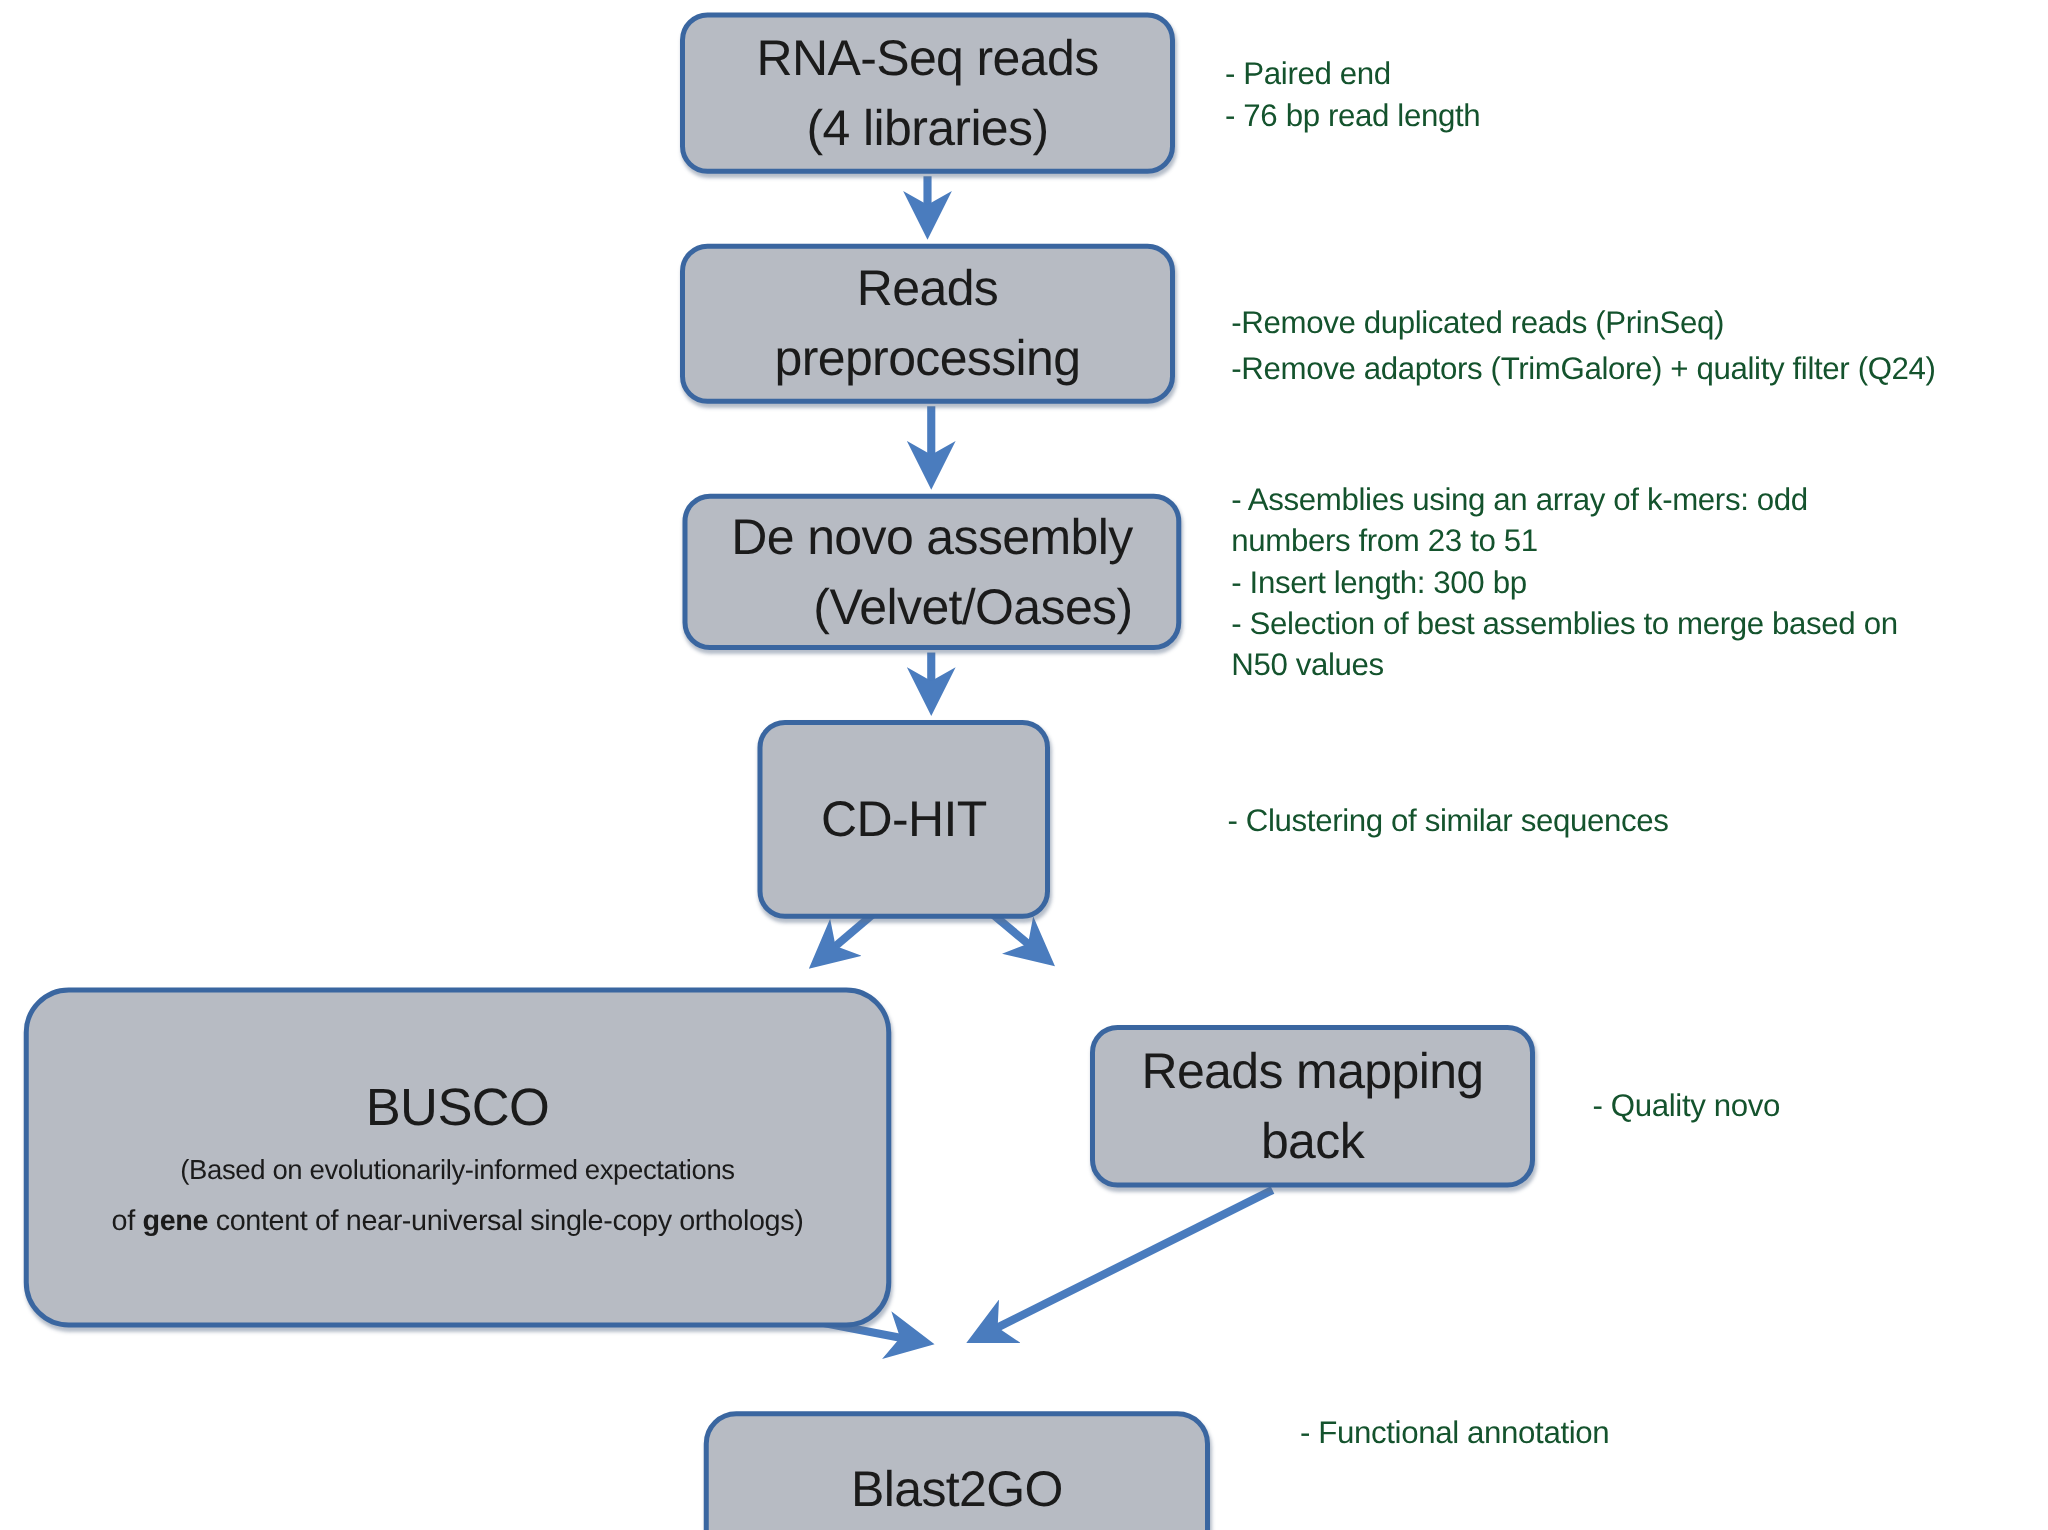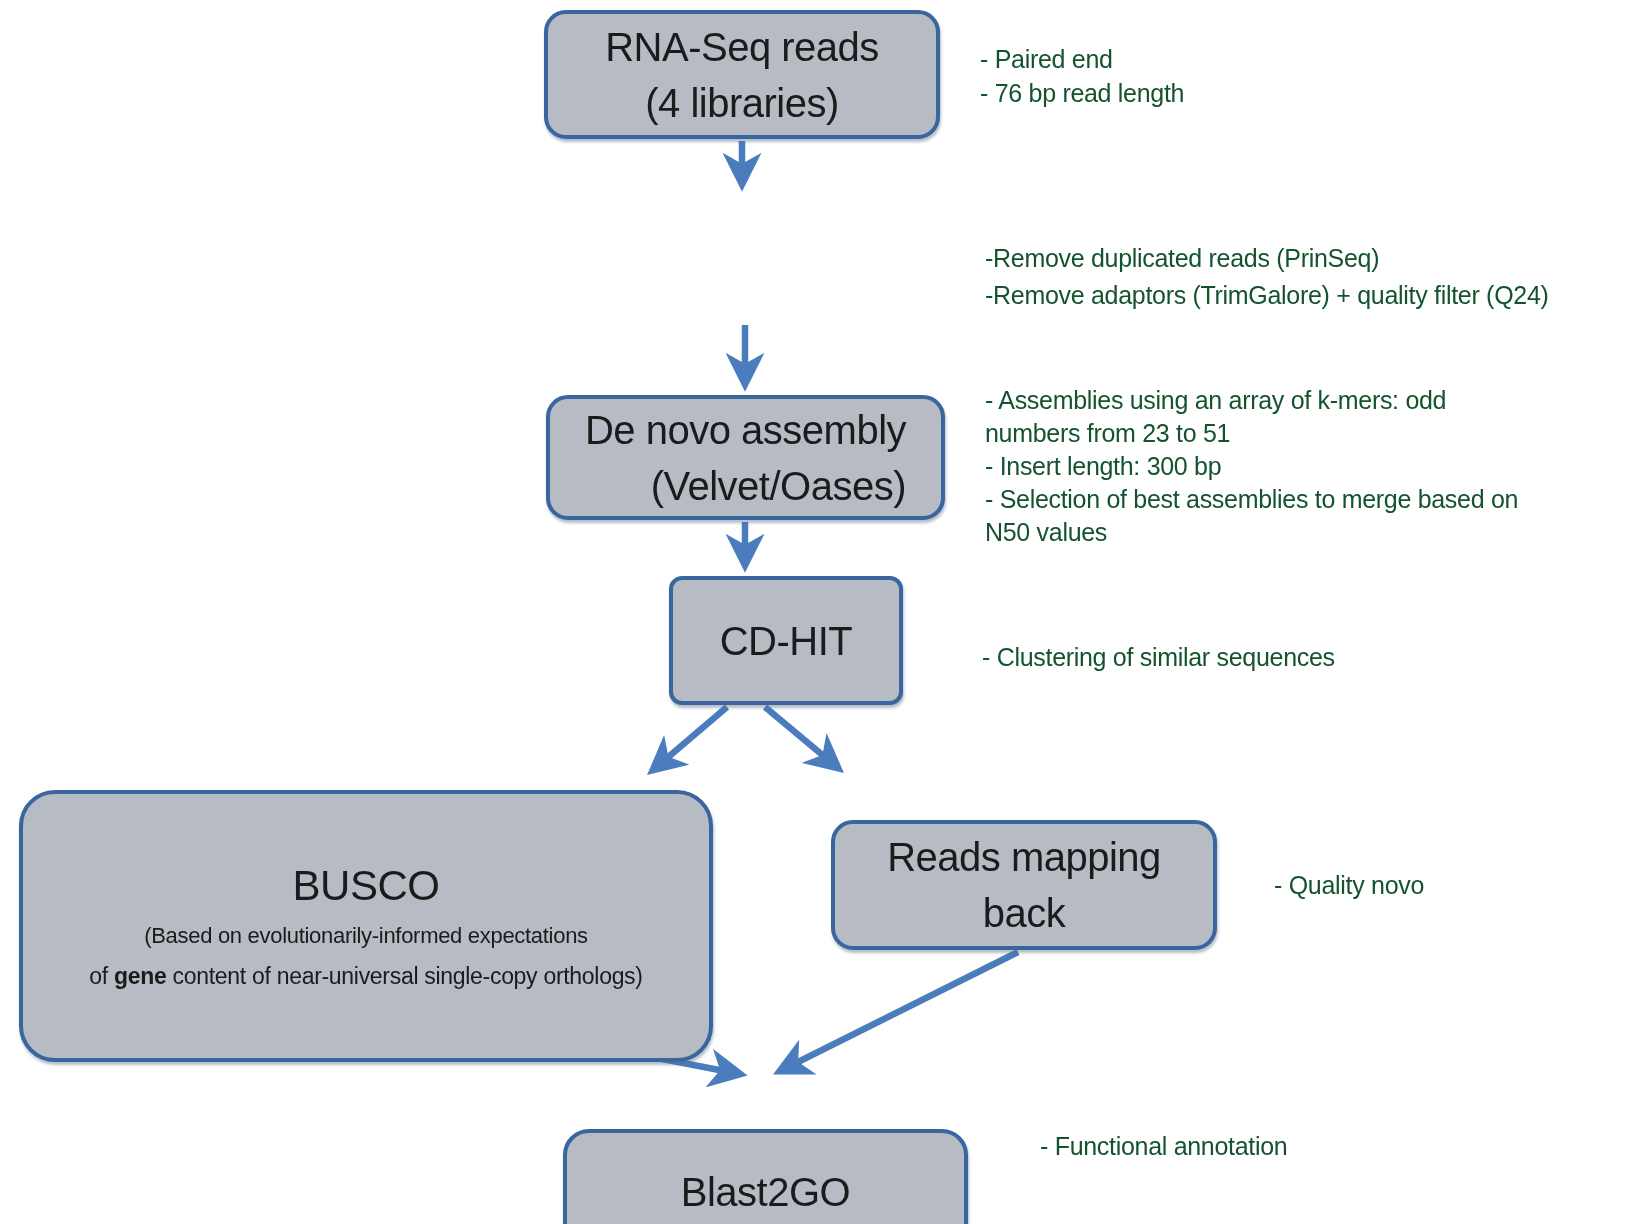--- a/index.html
+++ b/index.html
@@ -44,23 +44,23 @@
   }
   .node-label {
     font-size: 40px;
     line-height: 56px;
     white-space: pre-line;
     letter-spacing: -0.5px;
   }
   #node-rnaseq        { left: 544px; top: 10px;   width: 396px; height: 129px; }
   #node-preprocessing { left: 544px; top: 195px;  width: 396px; height: 128px; }
   #node-assembly      { left: 546px; top: 395px;  width: 399px; height: 125px; text-align: right; }
-  #node-cdhit         { left: 669px; top: 576px;  width: 234px; height: 129px; border-radius: 13px; }
+  #node-cdhit         { left: 606px; top: 576px;  width: 234px; height: 159px; }
   #node-busco         { left: 19px;  top: 790px;  width: 694px; height: 272px; border-radius: 36px; }
-  #node-mapping       { left: 831px; top: 820px;  width: 386px; height: 130px; align-items: center; }
+  #node-mapping       { left: 872px; top: 820px;  width: 356px; height: 130px; align-items: center; }
   #node-blast2go      { left: 563px; top: 1129px; width: 405px; height: 126px; border-radius: 26px; }
 
   .busco-title {
     font-size: 42px;
     line-height: 46px;
     margin-bottom: 14px;
     letter-spacing: -0.5px;
   }
   .busco-sub1 {
     font-size: 22px;
@@ -108,20 +108,24 @@
     <line x1="765" y1="707" x2="838" y2="768" marker-end="url(#stealth)"></line>
     <line x1="398" y1="1008" x2="740" y2="1074" marker-end="url(#stealth)"></line>
     <line x1="1018" y1="952" x2="780" y2="1071" marker-end="url(#stealth)"></line>
   </svg>
 
   <div class="node" id="node-rnaseq">
     <div class="node-label">RNA-Seq reads
 (4 libraries)</div>
   </div>
 
+  <div class="node" id="node-preprocessing">
+    <div class="node-label">Reads
+preprocessing</div>
+  </div>
 
   <div class="node" id="node-assembly">
     <div class="node-label">De novo assembly
 (Velvet/Oases)</div>
   </div>
 
   <div class="node" id="node-cdhit">
     <div class="node-label">CD-HIT</div>
   </div>
 

